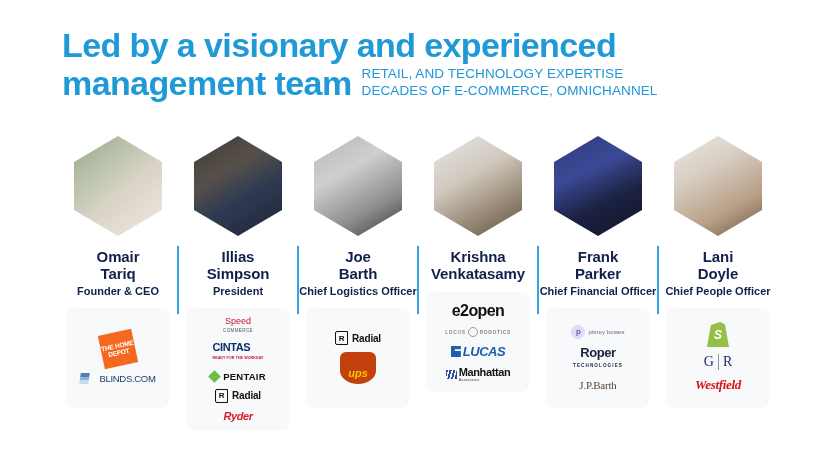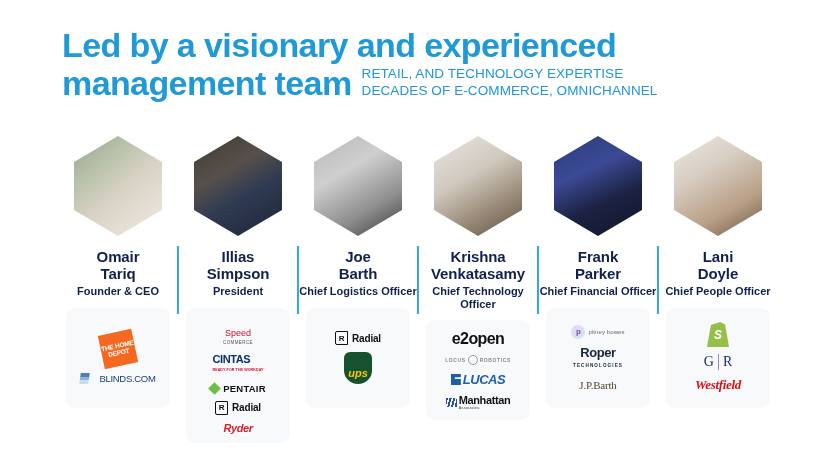--- a/index.html
+++ b/index.html
@@ -144,32 +144,32 @@
   }
   .lg-blinds {
     display: flex; align-items: center; gap: 10px;
     color: #1c3f6e; font-size: 9.5px; letter-spacing: -0.3px;
   }
   .lg-blinds .mark {
     width: 9px; height: 11px;
     background: linear-gradient(#4e7fb5 0 33%, #8fb4d8 33% 66%, #c8dcef 66% 100%);
     transform: skewX(-8deg);
   }
-  .lg-speed { color: #c8102e; font-size: 9px; text-align: center; line-height: 9px; margin-top: 12px; }
+  .lg-speed { color: #c8102e; font-size: 9px; text-align: center; line-height: 9px; }
   .lg-speed .tag { color: #555; font-size: 4.5px; letter-spacing: .4px; display:block; }
   .lg-cintas { color: #0b2f6b; font-size: 11px; font-weight: bold; text-align: left; line-height: 11px; letter-spacing: -.4px; }
   .lg-cintas .tag { display:block; color:#c8102e; font-size:3.6px; letter-spacing:.1px; }
   .lg-pentair { display:flex; align-items:center; gap:4px; color:#111; font-size:9.5px; font-weight:bold; letter-spacing:.2px; }
   .lg-pentair .dia { width:9px; height:9px; background:#6cbe45; transform:rotate(45deg); }
   .lg-radial { display:flex; align-items:center; gap:4px; color:#111; font-size:10px; font-weight:bold; letter-spacing:-.2px; }
   .lg-radial .box { width:11px; height:12px; border:1.6px solid #111; border-radius:2px 0 0 2px; font-size:8px; display:flex; align-items:center; justify-content:center; font-weight:bold; }
   .lg-ryder { color:#d81e28; font-size:11px; font-weight:bold; font-style:italic; letter-spacing:-.4px; }
   .lg-ups {
-    width: 28px; height: 32px;
-    background: #14532d;
+    width: 36px; height: 32px;
+    background: #c2410c;
     border-radius: 6px 6px 50% 50% / 6px 6px 42% 42%;
     color: #ffc400; font-weight: bold; font-size: 11px;
     display:flex; align-items:flex-end; justify-content:center; padding-bottom:5px;
     box-sizing:border-box; font-style: italic;
   }
   .lg-e2open { color:#111; font-size:16px; font-weight:bold; letter-spacing:-.6px; }
   .lg-locus { display:flex; align-items:center; gap:2px; color:#8b8b8b; font-size:5px; letter-spacing:.6px; font-weight:bold; }
   .lg-locus .ring { width:8px; height:8px; border:1px solid #9a9a9a; border-radius:50%; }
   .lg-lucas { display:flex; align-items:center; gap:2px; color:#1d5fa8; font-size:13px; font-weight:bold; font-style:italic; letter-spacing:-.5px; }
   .lg-lucas .mk { width:10px; height:11px; background:#1d5fa8; clip-path: polygon(0 0,100% 0,100% 30%,40% 30%,40% 45%,100% 45%,100% 100%,0 100%); }
@@ -281,21 +281,20 @@
         </div>
       </div>
     </div>
 
     <div class="member">
       <div class="photo" style="background-image:linear-gradient(150deg,#e8e6e3 0%,#cfc8bd 40%,#9a8b78 70%,#5c5247 100%);"></div>
       <div class="name">
         <div>Krishna</div>
         <div>Venkatasamy</div>
       </div>
-      <div class="title">Chief Technology Officer</div>
       <div class="logo-card">
         <div class="logo">
           <span class="lg-e2open">e2open</span>
         </div>
         <div class="logo">
           <span class="lg-locus">
             <span>LOCUS</span>
             <span class="ring"></span>
             <span>ROBOTICS</span>
           </span>

